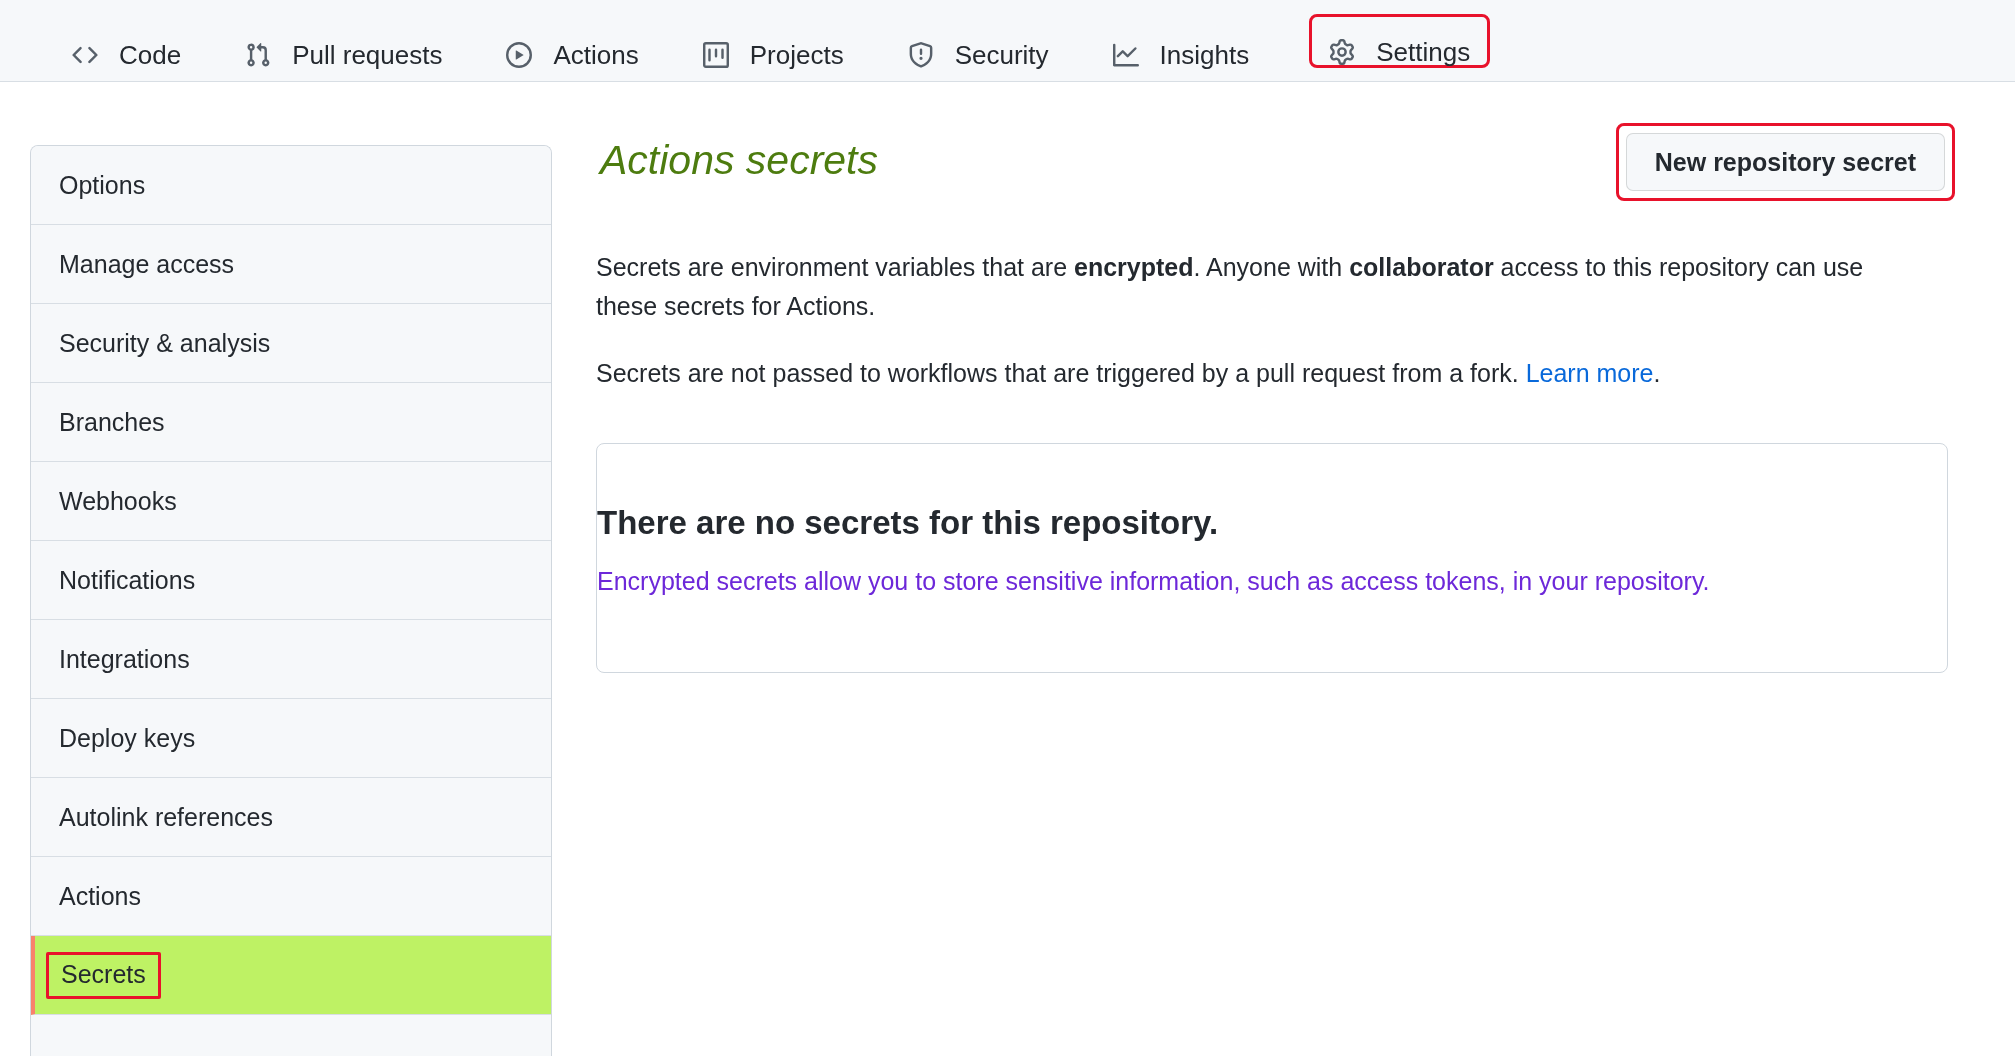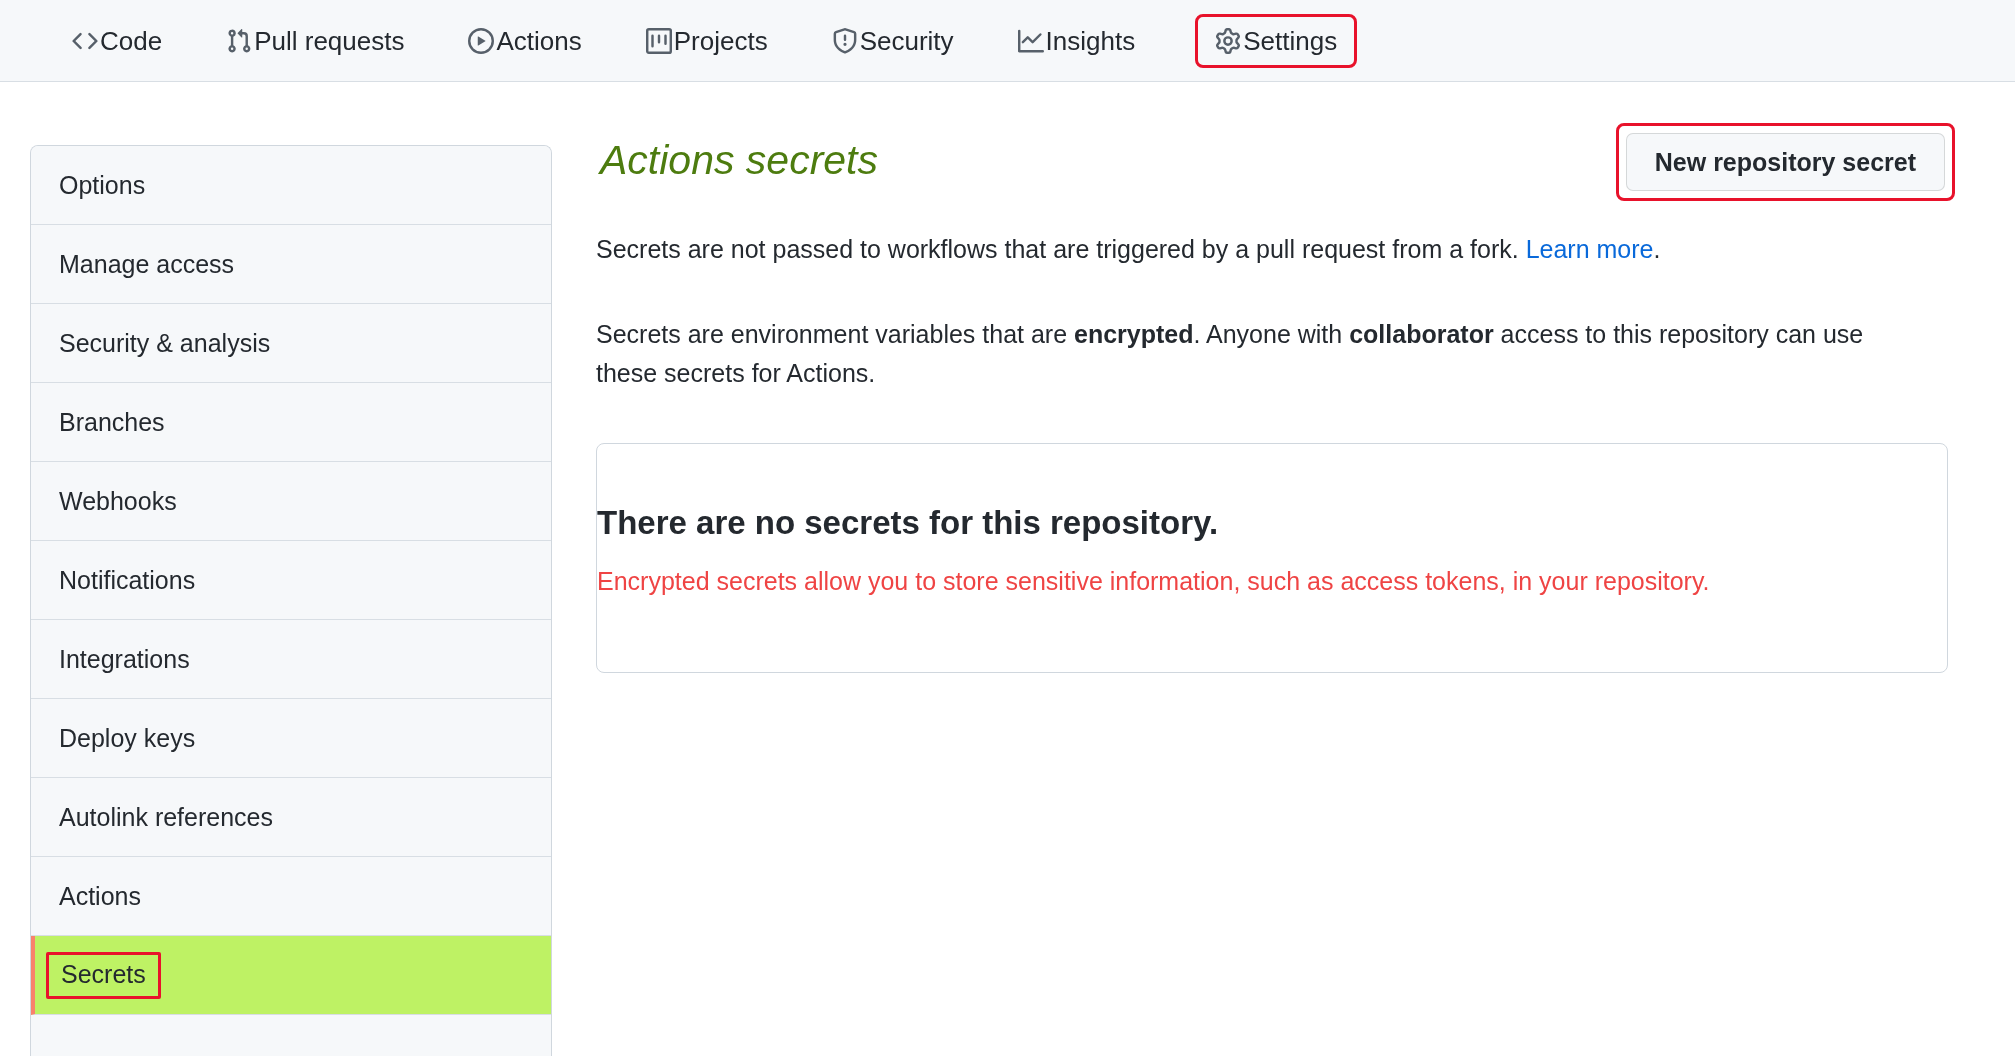--- a/index.html
+++ b/index.html
@@ -24,22 +24,22 @@
     height: 82px;
     background: #f6f8fa;
     border-bottom: 1px solid #d8dee4;
     box-sizing: border-box;
     display: flex;
     align-items: center;
     padding-left: 52px;
   }
   .nav-tab {
     display: flex;
-    align-items: center;
-    gap: 2px;
+    align-items: flex-end;
+    gap: 21px;
     height: 54px;
     padding: 0 20px;
     margin-right: 24px;
     box-sizing: border-box;
     cursor: pointer;
     position: relative;
   }
   .nav-tab .nav-label {
     font-size: 26px;
     color: #24292f;
@@ -178,21 +178,21 @@
   }
   .empty-title {
     font-size: 33px;
     font-weight: bold;
     color: #24292f;
     margin: 0 0 22px 0;
     line-height: 1.2;
   }
   .empty-sub {
     font-size: 25px;
-    color: #ef4444;
+    color: #6d28d9;
     margin: 0;
     line-height: 1.3;
   }
 </style>
 </head>
 <body>
 
 <div class="repo-nav">
 
   <div class="nav-tab">
@@ -304,22 +304,22 @@
 
 <div class="main">
 
   <div class="main-head">
     <h1 class="page-title">Actions secrets</h1>
     <div class="btn-wrap">
       <button class="btn-new-secret">New repository secret</button>
     </div>
   </div>
 
+  <p class="desc first"><span>Secrets are environment variables that are </span><b>encrypted</b><span>. Anyone with </span><b>collaborator</b><span> access to this repository can use these secrets for Actions.</span></p>
+
   <p class="desc second"><span>Secrets are not passed to workflows that are triggered by a pull request from a fork. </span><a href="#">Learn more</a><span>.</span></p>
-
-  <p class="desc first"><span>Secrets are environment variables that are </span><b>encrypted</b><span>. Anyone with </span><b>collaborator</b><span> access to this repository can use these secrets for Actions.</span></p>
 
   <div class="empty-box">
     <div class="empty-title">There are no secrets for this repository.</div>
     <div class="empty-sub">Encrypted secrets allow you to store sensitive information, such as access tokens, in your repository.</div>
   </div>
 
 </div>
 
 </body></html>

